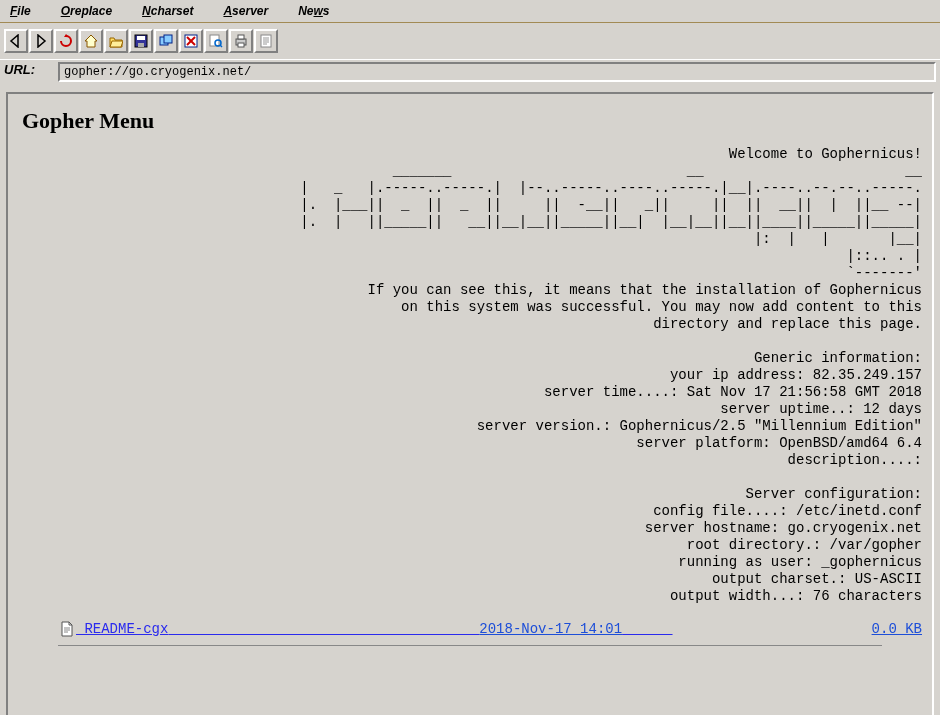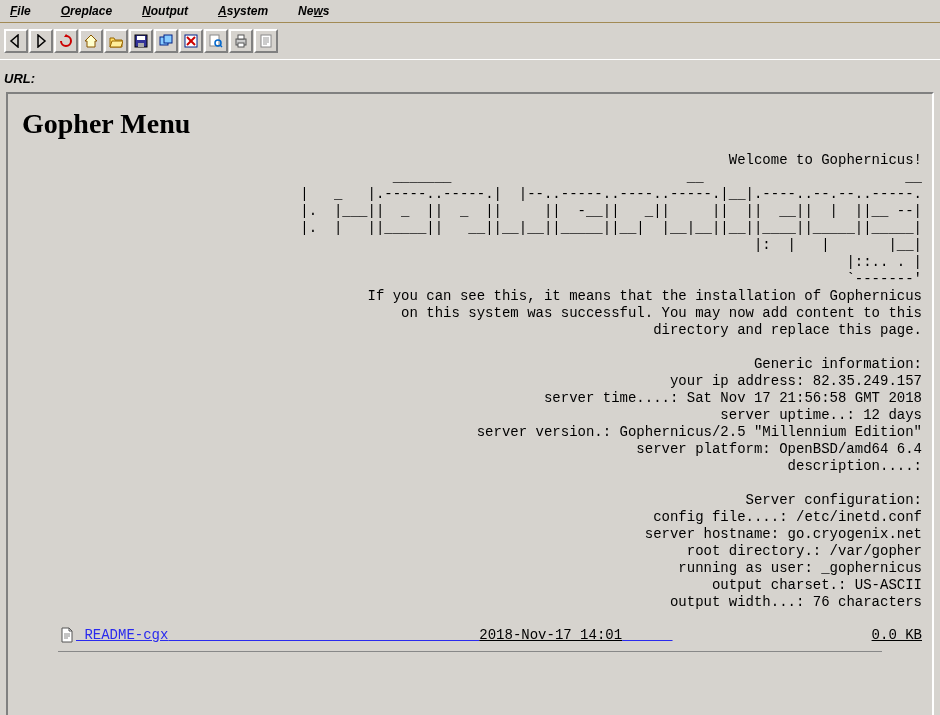--- a/index.html
+++ b/index.html
@@ -61,21 +61,21 @@
     cursor: pointer;
     font-size: 14px;
     padding: 0;
   }
   .tbbtn svg { display:block; }
 
   
   .urlrow {
     height: 24px;
     display: flex;
-    align-items: flex-end;
+    align-items: flex-start;
     padding: 2px 4px 4px 4px;
     gap: 23px;
     font-style: italic;
     font-weight: bold;
     font-size: 13px;
   }
   .urlinput {
     flex: 1;
     height: 16px;
     font-family: "Courier New", monospace;
@@ -97,21 +97,21 @@
     border-color: #808080 #fff #fff #808080;
     background: #d6d3ce;
     height: 626px;
     overflow: hidden;
     position: relative;
     padding: 6px 10px 0 10px;
   }
 
   h1.page-title {
     font-family: Georgia, "Times New Roman", serif;
-    font-size: 28px;
+    font-size: 22px;
     font-weight: bold;
     margin: 8px 0 12px 4px;
   }
 
   pre.gopher {
     font-family: "Courier New", monospace;
     font-size: 14px;
     line-height: 17px;
     margin: 0 0 0 40px;
     white-space: pre;
@@ -132,21 +132,21 @@
     align-items: center;
     justify-content: center;
   }
   .file-row .file-name {
     color: #2a2aee;
     text-decoration: underline;
     white-space: pre;
   }
   .file-row .file-date,
   .file-row .file-size {
-    color: #000000;
+    color: #1d4ed8;
     text-decoration: underline;
     white-space: pre;
   }
   .file-row .spacer { flex: 1; color: #2a2aee; text-decoration: underline; white-space:pre;}
 
   hr.sep {
     margin: 8px 40px 2px 40px;
     border: none;
     border-top: 1px solid #888;
   }
@@ -157,22 +157,22 @@
     margin: 0 40px 0 40px;
   }
 </style>
 </head>
 <body>
 <div class="wrap">
 
   <div class="menubar">
     <span class="menu-item"><span class="ul">F</span><span>ile</span></span>
     <span class="menu-item"><span class="ul">O</span><span>replace</span></span>
-    <span class="menu-item"><span class="ul">N</span><span>output</span></span>
-    <span class="menu-item"><span class="ul">A</span><span>system</span></span>
+    <span class="menu-item"><span class="ul">N</span><span>charset</span></span>
+    <span class="menu-item"><span class="ul">A</span><span>server</span></span>
     <span class="menu-item">Ne<span class="ul">w</span>s</span>
   </div>
 
   <div class="toolbar">
     <button class="tbbtn">
       <svg width="14" height="14">
           <polygon points="9,1 2,7 9,13" fill="none" stroke="#000" stroke-width="1.5"></polygon>
         </svg>
     </button>
     <button class="tbbtn">
@@ -237,20 +237,21 @@
           <line x1="4" y1="4" x2="10" y2="4" stroke="#999"></line>
           <line x1="4" y1="6" x2="10" y2="6" stroke="#999"></line>
           <line x1="4" y1="8" x2="10" y2="8" stroke="#999"></line>
           <line x1="4" y1="10" x2="8" y2="10" stroke="#999"></line>
         </svg>
     </button>
   </div>
 
   <div class="urlrow">
     <span>URL:</span>
+    <input class="urlinput" type="text" value="gopher://go.cryogenix.net/" style="">
   </div>
 
   <div class="viewport">
     <h1 class="page-title">Gopher Menu</h1>
 
     <pre class="gopher">Welcome to Gophernicus!
  _______                            __                        __
 |   _   |.-----..-----.|  |--..-----..----..-----.|__|.----..--.--..-----.
 |.  |___||  _  ||  _  ||     ||  -__||   _||     ||  ||  __||  |  ||__ --|
 |.  |   ||_____||   __||__|__||_____||__|  |__|__||__||____||_____||_____|

